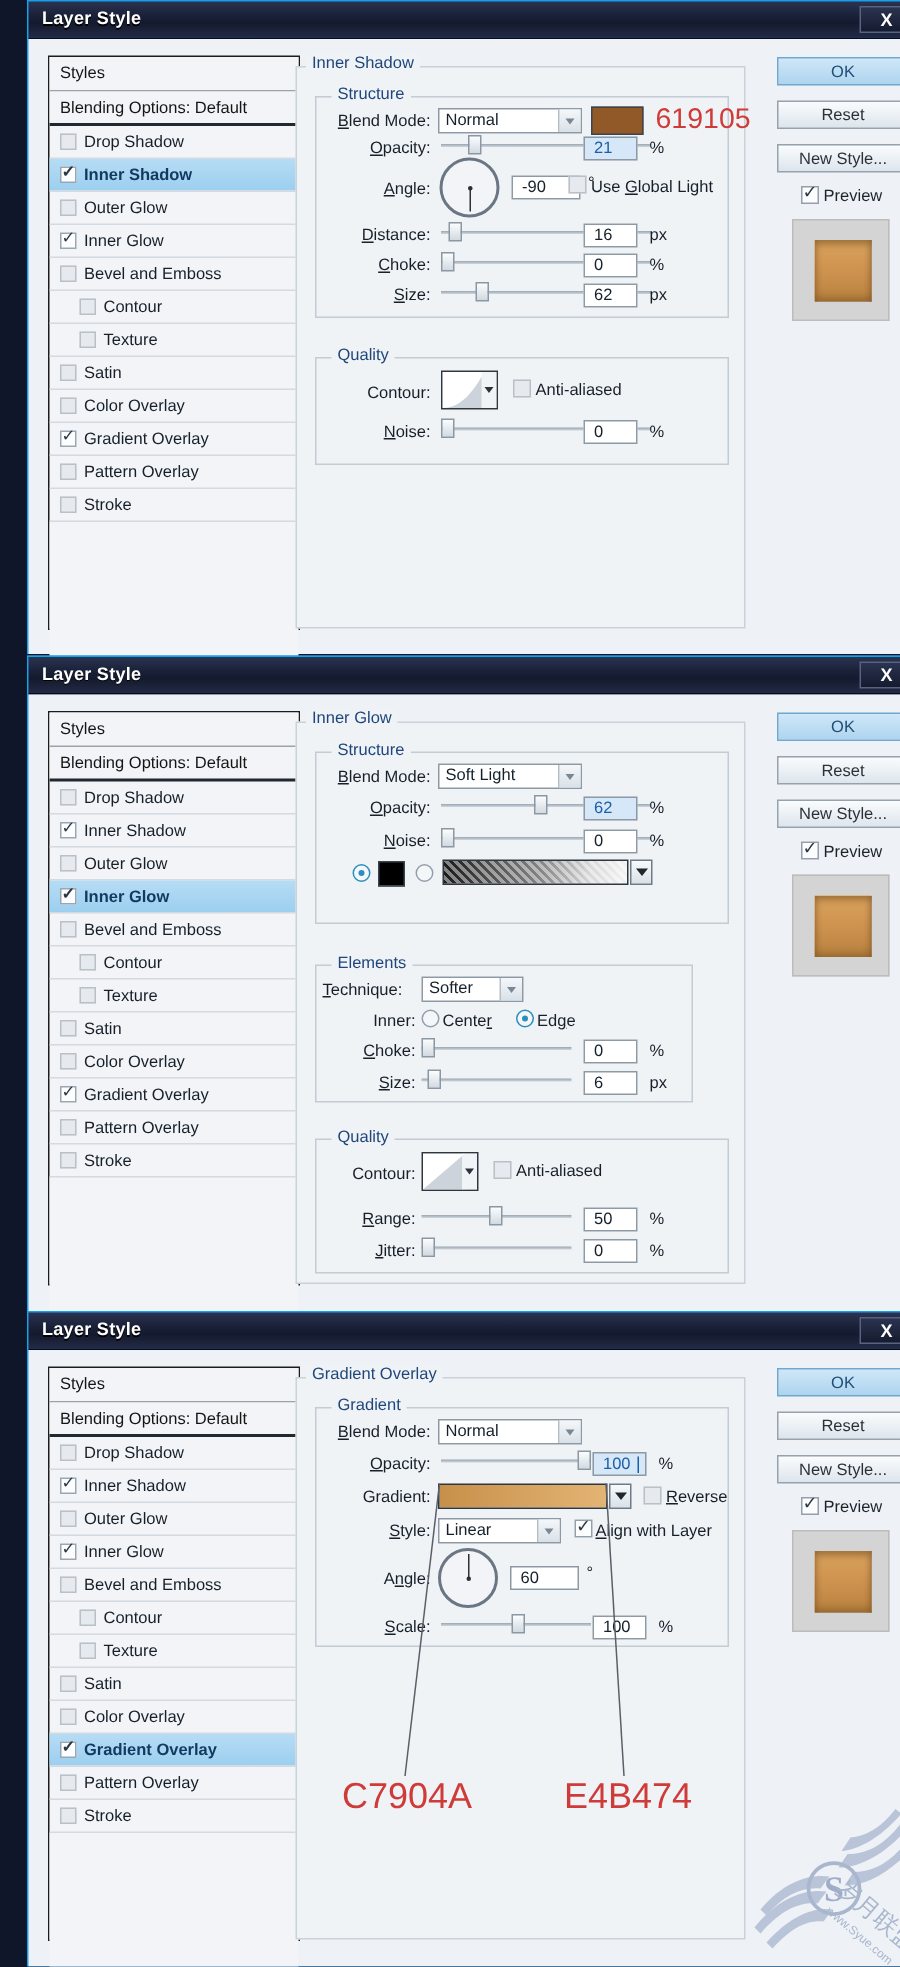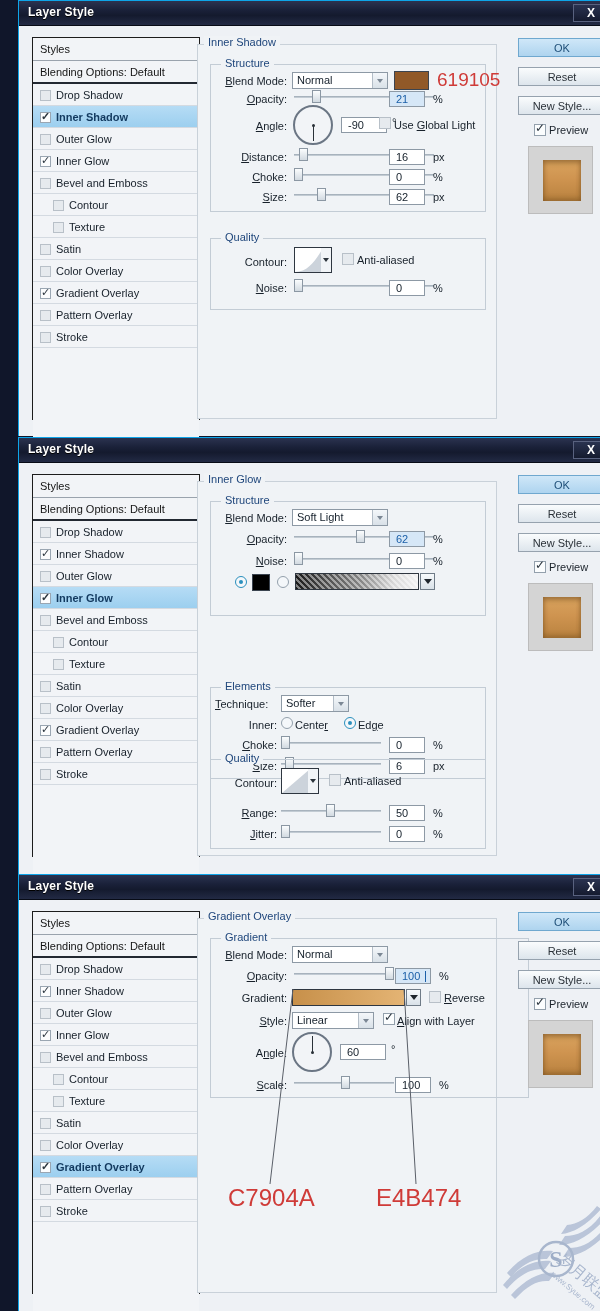--- a/index.html
+++ b/index.html
@@ -445,21 +445,21 @@
 
           <div class="radio on" style="left:24px;top:74px;"></div>
           <div class="swatch" style="left:41px;top:72px;width:18px;height:17px;background:#000000;"></div>
           <div class="radio" style="left:66px;top:74px;"></div>
           <div class="gradbar" style="left:84px;top:71px;width:124px;background:
             linear-gradient(45deg,rgba(255,255,255,.45) 25%,transparent 25%,transparent 50%,rgba(255,255,255,.45) 50%,rgba(255,255,255,.45) 75%,transparent 75%) 0 0/6px 6px,
             linear-gradient(90deg,#1b1b1b,#8a8a8a 55%,#d8d8d8 80%,#f2f2f2);"></div>
           <div class="gradbtn" style="left:209px;top:71px;"></div>
         </div>
 
-        <div class="group" style="left:12px;top:161px;width:276px;height:92px;margin-top:44px;">
+        <div class="group" style="left:12px;top:161px;width:252px;height:92px;">
           <div class="group-label">Elements</div>
 
           <div class="lbl-l" style="left:4px;top:10px;"><span class="u">T</span>echnique:</div>
           <div class="combo" style="left:70px;top:7px;width:68px;"><span>Softer</span><span class="arrow"></span></div>
 
           <div class="lbl-r" style="left:0px;top:31px;width:66px;">Inner:</div>
           <div class="radio" style="left:70px;top:29px;"></div>
           <div class="lbl-l" style="left:84px;top:31px;">Cente<span class="u">r</span></div>
           <div class="radio on" style="left:133px;top:29px;"></div>
           <div class="lbl-l" style="left:147px;top:31px;">Ed<span class="u">g</span>e</div>
@@ -547,21 +547,21 @@
         <div class="sp-row"><span class="cb dim"></span><span class="lbl">Color Overlay</span></div>
         <div class="sp-row sel"><span class="cb checked"></span><span class="lbl">Gradient Overlay</span></div>
         <div class="sp-row"><span class="cb dim"></span><span class="lbl">Pattern Overlay</span></div>
         <div class="sp-row"><span class="cb dim"></span><span class="lbl">Stroke</span></div>
         <div class="sp-fill"></div>
       </div>
 
       <div class="opt-pane" style="left:178px;top:18px;width:300px;height:375px;">
         <div class="pane-title" style="left:6px;top:-9px;background:#f0f3f6;padding:0 4px;">Gradient Overlay</div>
 
-        <div class="group" style="left:12px;top:19px;width:319px;height:160px;">
+        <div class="group" style="left:12px;top:19px;width:276px;height:160px;">
           <div class="group-label">Gradient</div>
 
           <div class="lbl-r" style="left:0px;top:10px;width:76px;"><span class="u">B</span>lend Mode:</div>
           <div class="combo" style="left:81px;top:7px;width:96px;"><span>Normal</span><span class="arrow"></span></div>
 
           <div class="lbl-r" style="left:0px;top:31px;width:76px;"><span class="u">O</span>pacity:</div>
           <div class="slider" style="left:83px;top:28px;width:100px;">
             <div class="track"></div>
             <div class="thumb" style="left:91px;"></div>
           </div>

